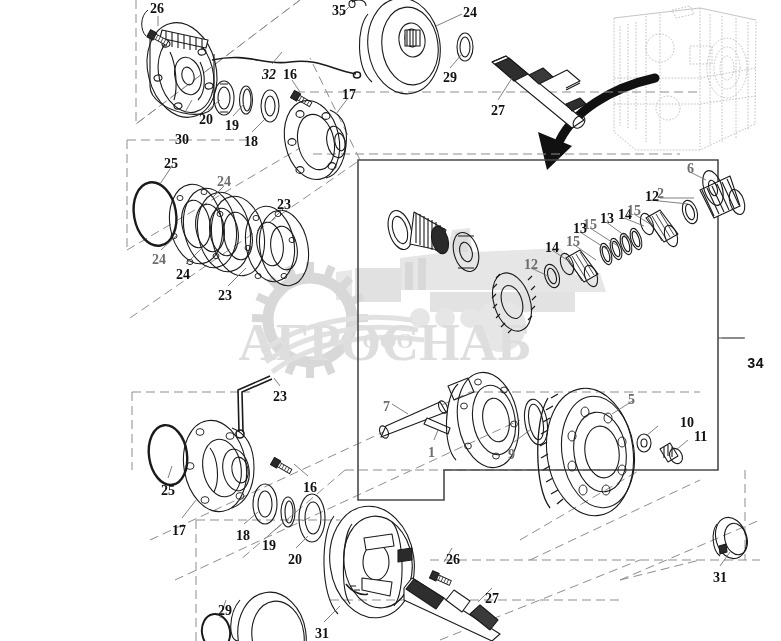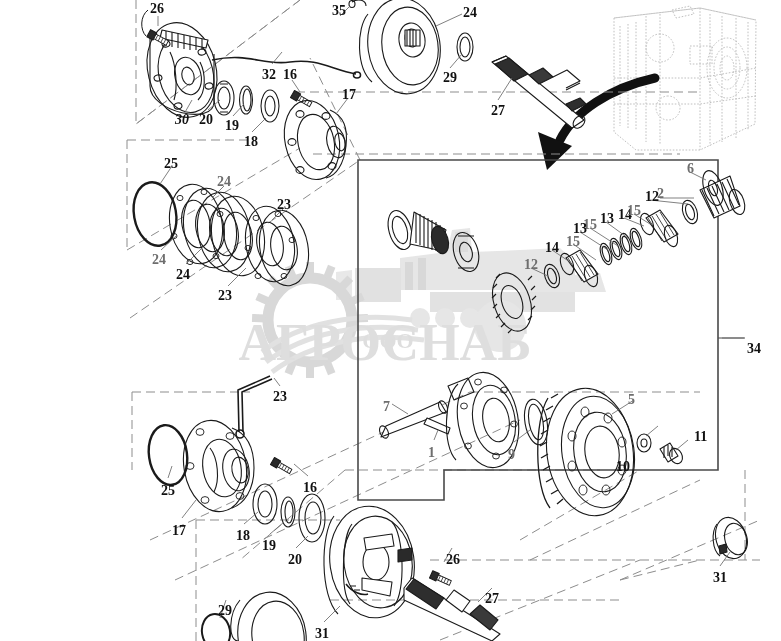--- a/index.html
+++ b/index.html
@@ -569,53 +569,53 @@
       <path d="M226 600 L220 618"></path>
       <path d="M324 622 L340 606"></path>
       <path d="M492 588 L478 602"></path>
     </g>
   </svg>
 
   <div id="callouts">
       <div class="callout" style="left: 150px; top: 2px;">26</div>
       <div class="callout" style="left: 332px; top: 4px;">35</div>
       <div class="callout" style="left: 463px; top: 6px;">24</div>
-      <div class="callout" style="left: 262px; top: 68px;">32</div>
+      <div class="callout" style="left: 262px; top: 68px; font-style: italic;">32</div>
       <div class="callout" style="left: 283px; top: 68px;">16</div>
       <div class="callout" style="left: 342px; top: 88px;">17</div>
       <div class="callout" style="left: 443px; top: 71px;">29</div>
       <div class="callout" style="left: 491px; top: 104px;">27</div>
-      <div class="callout" style="left: 175px; top: 113px; font-style: italic;">30</div>
+      <div class="callout" style="left: 175px; top: 133px;">30</div>
       <div class="callout" style="left: 199px; top: 113px;">20</div>
       <div class="callout" style="left: 225px; top: 119px;">19</div>
       <div class="callout" style="left: 244px; top: 135px;">18</div>
       <div class="callout" style="left: 164px; top: 157px;">25</div>
       <div class="callout ghost" style="left: 217px; top: 175px;">24</div>
       <div class="callout ghost" style="left: 152px; top: 253px;">24</div>
       <div class="callout" style="left: 176px; top: 268px;">24</div>
       <div class="callout" style="left: 277px; top: 198px;">23</div>
       <div class="callout" style="left: 218px; top: 289px;">23</div>
       <div class="callout ghost" style="left: 687px; top: 162px;">6</div>
       <div class="callout ghost" style="left: 657px; top: 187px;">2</div>
       <div class="callout" style="left: 645px; top: 190px;">12</div>
       <div class="callout" style="left: 600px; top: 212px;">13</div>
       <div class="callout ghost" style="left: 583px; top: 218px;">15</div>
       <div class="callout" style="left: 618px; top: 208px;">14</div>
       <div class="callout" style="left: 573px; top: 222px;">13</div>
       <div class="callout ghost" style="left: 627px; top: 204px;">15</div>
       <div class="callout" style="left: 545px; top: 241px;">14</div>
       <div class="callout ghost" style="left: 566px; top: 235px;">15</div>
       <div class="callout ghost" style="left: 524px; top: 258px;">12</div>
-      <div class="callout" style="left: 747px; top: 342px;">34</div>
+      <div class="callout" style="left: 747px; top: 357px; font-family: Liberation Mono, monospace;">34</div>
       <div class="callout" style="left: 273px; top: 390px;">23</div>
       <div class="callout ghost" style="left: 383px; top: 400px;">7</div>
       <div class="callout ghost" style="left: 428px; top: 446px;">1</div>
       <div class="callout ghost" style="left: 508px; top: 448px;">9</div>
       <div class="callout ghost" style="left: 628px; top: 393px;">5</div>
-      <div class="callout" style="left: 616px; top: 416px; margin-top: 44px;">10</div>
+      <div class="callout" style="left: 680px; top: 416px;">10</div>
       <div class="callout" style="left: 682px; top: 430px; margin-left: 12px;">11</div>
       <div class="callout" style="left: 161px; top: 484px;">25</div>
       <div class="callout" style="left: 172px; top: 524px;">17</div>
       <div class="callout" style="left: 236px; top: 529px;">18</div>
       <div class="callout" style="left: 262px; top: 539px;">19</div>
       <div class="callout" style="left: 288px; top: 553px;">20</div>
       <div class="callout" style="left: 303px; top: 481px;">16</div>
       <div class="callout" style="left: 713px; top: 571px;">31</div>
       <div class="callout" style="left: 446px; top: 553px;">26</div>
       <div class="callout" style="left: 218px; top: 604px;">29</div>

